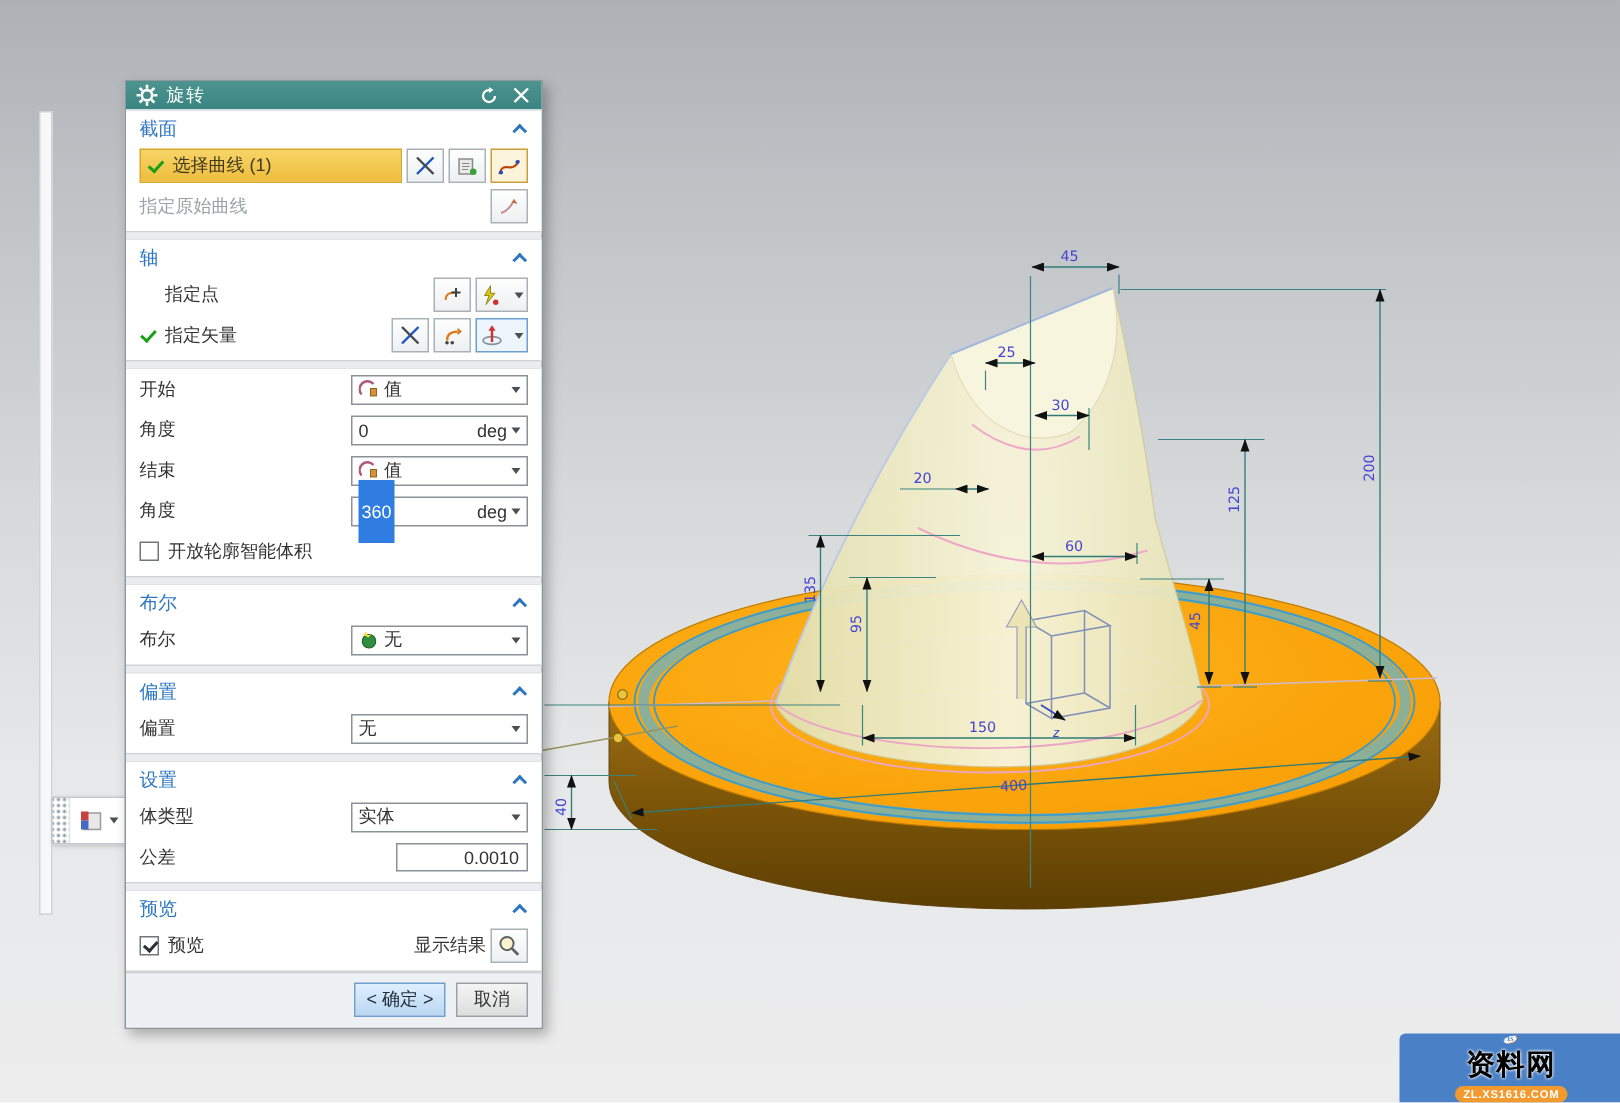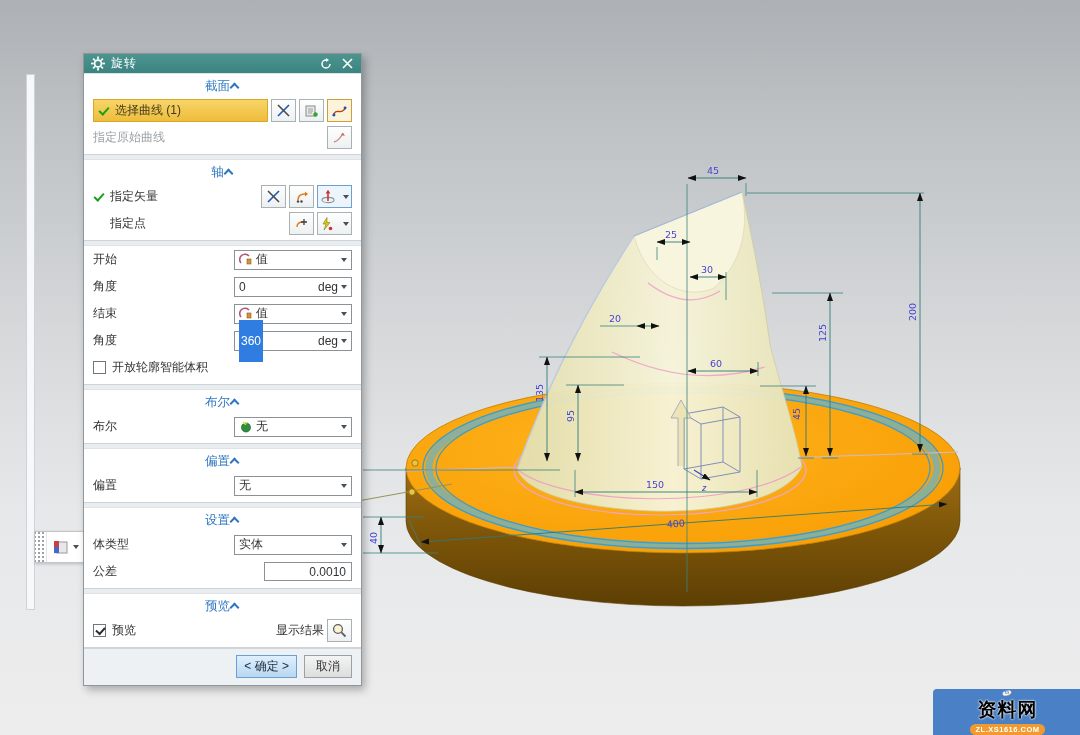--- a/index.html
+++ b/index.html
@@ -18,21 +18,21 @@
   .mini-btn{display:flex;align-items:center;gap:4px;padding:0 6px;background:#fff;}
   
   .dlg{position:absolute;left:83px;top:53px;width:277px;z-index:4;
        background:#e9edef;border:1px solid #8f979c;box-shadow:3px 4px 8px rgba(0,0,0,.28);
        font-size:12px;color:#333;}
   .dlg-title{height:19px;background:linear-gradient(#4d948f,#3a8481);color:#fff;
              display:flex;align-items:center;padding:0 6px;gap:5px;}
   .dlg-title .t{flex:1;font-size:12px;letter-spacing:1px;}
   .tbtn{width:16px;height:15px;display:flex;align-items:center;justify-content:center;cursor:pointer;}
   .sec{background:#fff;border-top:1px solid #dfe3e5;border-bottom:1px solid #cdd3d6;margin-bottom:4px;padding-bottom:3px;}
-  .sec-h{display:flex;justify-content:center;align-items:center;padding:4px 9px 2px 9px;
+  .sec-h{display:flex;justify-content:space-between;align-items:center;padding:4px 9px 2px 9px;
          color:#2e77c0;font-size:12.5px;}
   .chev{width:10px;height:7px;position:relative;}
   .chev::before{content:"";position:absolute;left:1px;top:1px;width:5px;height:5px;
                 border-left:2px solid #2e77c0;border-top:2px solid #2e77c0;transform:rotate(45deg);}
   .row{display:flex;align-items:center;padding:2px 9px;min-height:23px;}
   .row .lbl{flex:1;}
   .lbl.dis{color:#9aa1a7;}
   .ck{width:12px;height:12px;position:relative;margin-right:5px;flex:0 0 auto;}
   .ck::after{content:"";position:absolute;left:1px;top:2px;width:8px;height:4px;
              border-left:2.4px solid #17a017;border-bottom:2.4px solid #17a017;transform:rotate(-48deg);}
@@ -273,20 +273,36 @@
       </span>
     </div>
   </div>
 
   <div class="sec">
     <div class="sec-h">
       <span>轴</span>
       <span class="chev"></span>
     </div>
     <div class="row">
+      <span class="lbl" style="margin-left:17px;">指定点</span>
+      <span class="btn22">
+        <svg width="14" height="13" viewBox="0 0 14 13">
+          <path d="M2,10 C2,6 5,5 8,5" fill="none" stroke="#e07818" stroke-width="1.4"></path>
+          <path d="M9,2 v6 M6,5 h6" stroke="#3a3f43" stroke-width="1.3"></path>
+        </svg>
+      </span>
+      <span class="btn22 dd">
+        <svg width="13" height="14" viewBox="0 0 13 14">
+          <path d="M7,0.5 L3,7 L6,7 L4,13 L10,5.5 L7,5.5 Z" fill="#d8c818" stroke="#8a7a10" stroke-width="0.6"></path>
+          <circle cx="10.5" cy="11.5" r="1.8" fill="#d03030"></circle>
+        </svg>
+        <span class="darr"></span>
+      </span>
+    </div>
+    <div class="row">
       <span class="ck"></span>
       <span class="lbl">指定矢量</span>
       <span class="btn22">
         <svg width="13" height="13" viewBox="0 0 13 13">
           <path d="M1,12 L12,1" stroke="#1a56c4" stroke-width="1.6"></path>
           <path d="M1,1 L12,12" stroke="#45494d" stroke-width="1.6"></path>
         </svg>
       </span>
       <span class="btn22">
         <svg width="14" height="13" viewBox="0 0 14 13">
@@ -294,36 +310,20 @@
           <path d="M10,1.5 L13,4 L10,6.5 Z" fill="#e07818"></path>
           <circle cx="3" cy="11.5" r="1.2" fill="#444"></circle>
             <circle cx="6.5" cy="11.5" r="1.2" fill="#444"></circle>
         </svg>
       </span>
       <span class="btn22 seldd">
         <svg width="16" height="15" viewBox="0 0 16 15">
           <ellipse cx="8" cy="11" rx="6" ry="2.6" fill="none" stroke="#8a9298" stroke-width="1.1"></ellipse>
           <path d="M8 12 L8 4" stroke="#d03030" stroke-width="1.6"></path>
           <path d="M5.6 4.5 L8 0.8 L10.4 4.5 Z" fill="#d03030"></path>
-        </svg>
-        <span class="darr"></span>
-      </span>
-    </div>
-    <div class="row">
-      <span class="lbl" style="margin-left:17px;">指定点</span>
-      <span class="btn22">
-        <svg width="14" height="13" viewBox="0 0 14 13">
-          <path d="M2,10 C2,6 5,5 8,5" fill="none" stroke="#e07818" stroke-width="1.4"></path>
-          <path d="M9,2 v6 M6,5 h6" stroke="#3a3f43" stroke-width="1.3"></path>
-        </svg>
-      </span>
-      <span class="btn22 dd">
-        <svg width="13" height="14" viewBox="0 0 13 14">
-          <path d="M7,0.5 L3,7 L6,7 L4,13 L10,5.5 L7,5.5 Z" fill="#d8c818" stroke="#8a7a10" stroke-width="0.6"></path>
-          <circle cx="10.5" cy="11.5" r="1.8" fill="#d03030"></circle>
         </svg>
         <span class="darr"></span>
       </span>
     </div>
   </div>
 
   <div class="sec">
     <div class="row">
       <span class="lbl">开始</span>
       <span class="field">

